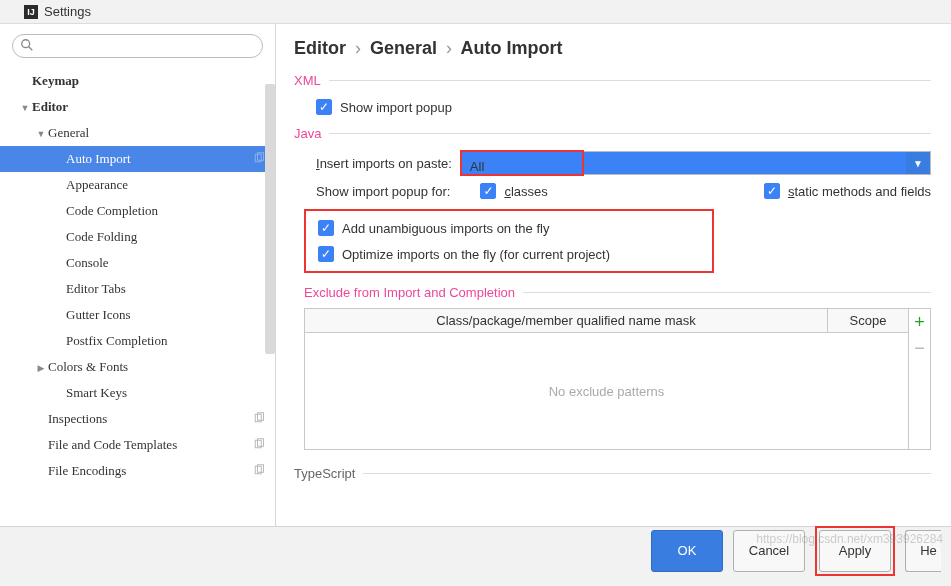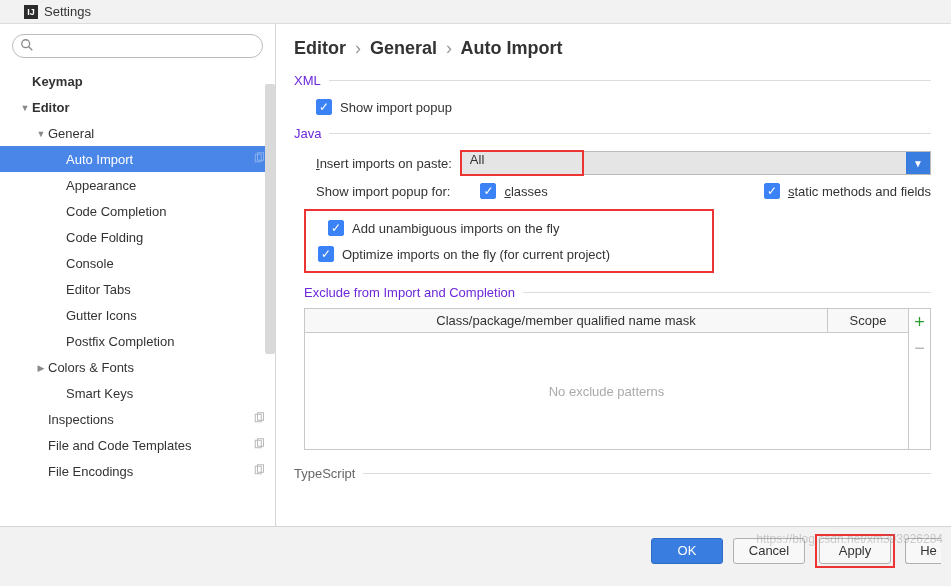--- a/index.html
+++ b/index.html
@@ -56,20 +56,21 @@
 .searchbox .mag {
   position: absolute;
   left: 8px; top: 4px;
   width: 14px; height: 14px;
 }
 .searchbox .mag svg { display:block; }
 .tree {
   overflow-y: auto;
   flex: 1;
   padding-bottom: 6px;
+  font-family: Liberation Serif, serif;
 }
 .tree-item {
   display: flex;
   align-items: center;
   height: 26px;
   padding-right: 8px;
   cursor: default;
   position: relative;
 }
 .tree-item .arrow {
@@ -115,21 +116,21 @@
   font-size: 18px;
   font-weight: bold;
   margin-bottom: 14px;
 }
 .breadcrumb .sep { color: #999; font-weight: normal; margin: 0 4px;}
 .group {
   margin-bottom: 8px;
 }
 .group-header {
   font-size: 13px;
-  color: #6d28d9;
+  color: #ec4899;
   display: flex;
   align-items: center;
   margin-bottom: 8px;
 }
 .group-header .line {
   flex: 1;
   border-top: 1px solid #dcdcdc;
   margin-left: 8px;
 }
 .checkbox-row {
@@ -163,25 +164,25 @@
 .u { text-decoration: underline; }
 .form-row {
   display: flex;
   align-items: center;
   gap: 8px;
   margin: 4px 0 4px 22px;
   height: 28px;
 }
 .select {
   display: flex;
-  align-items: flex-start;
+  align-items: flex-end;
   border: 1px solid #bbb;
   height: 24px;
   flex: 1;
-  background: #e5e5e5;
+  background: #3b82f6;
 }
 .select .sel-text { padding: 0 8px; flex:1; }
 .select .sel-btn {
   width: 24px; height: 100%;
   background: #3a7de0;
   display:flex; align-items:center; justify-content:center;
   color:#fff; font-size:10px;
 }
 .red-box { border: 2px solid #e33; }
 .red-box-pad { padding: 2px 0;}
@@ -234,21 +235,21 @@
   height: 48px;
   border-top: 1px solid #d6d6d6;
   background: #f2f2f2;
   display:flex;
   align-items:center;
   justify-content:flex-end;
   gap:10px;
   padding: 0 10px;
 }
 .btn {
-  height: 26px;
+  height: 42px;
   min-width: 72px;
   padding: 0 14px;
   border: 1px solid #b0b0b0;
   border-radius: 3px;
   background: #f8f8f8;
   font-size: 13px;
   display:inline-flex; align-items:center; justify-content:center;
   cursor:default;
 }
 .btn.primary {
@@ -436,21 +437,21 @@
           <span><span class="u">c</span>lasses</span>
         </span>
         <span style="flex:1"></span>
         <span class="checkbox-row-inner">
           <span class="cb checked"></span>
           <span><span class="u">s</span>tatic methods and fields</span>
         </span>
       </div>
 
       <div class="red-box red-box-pad" style="margin-left:10px; width:410px;">
-        <div class="checkbox-row" style="margin-left:22px">
+        <div class="checkbox-row" style="margin-left:12px">
           <span class="cb checked"></span>
           <span>Add unambiguous imports on the fly</span>
         </div>
         <div class="checkbox-row" style="margin-left:12px">
           <span class="cb checked"></span>
           <span>Optimize imports on the fly (for current project)</span>
         </div>
       </div>
 
       <div class="group-header" style="margin-top:12px; margin-left:10px">

